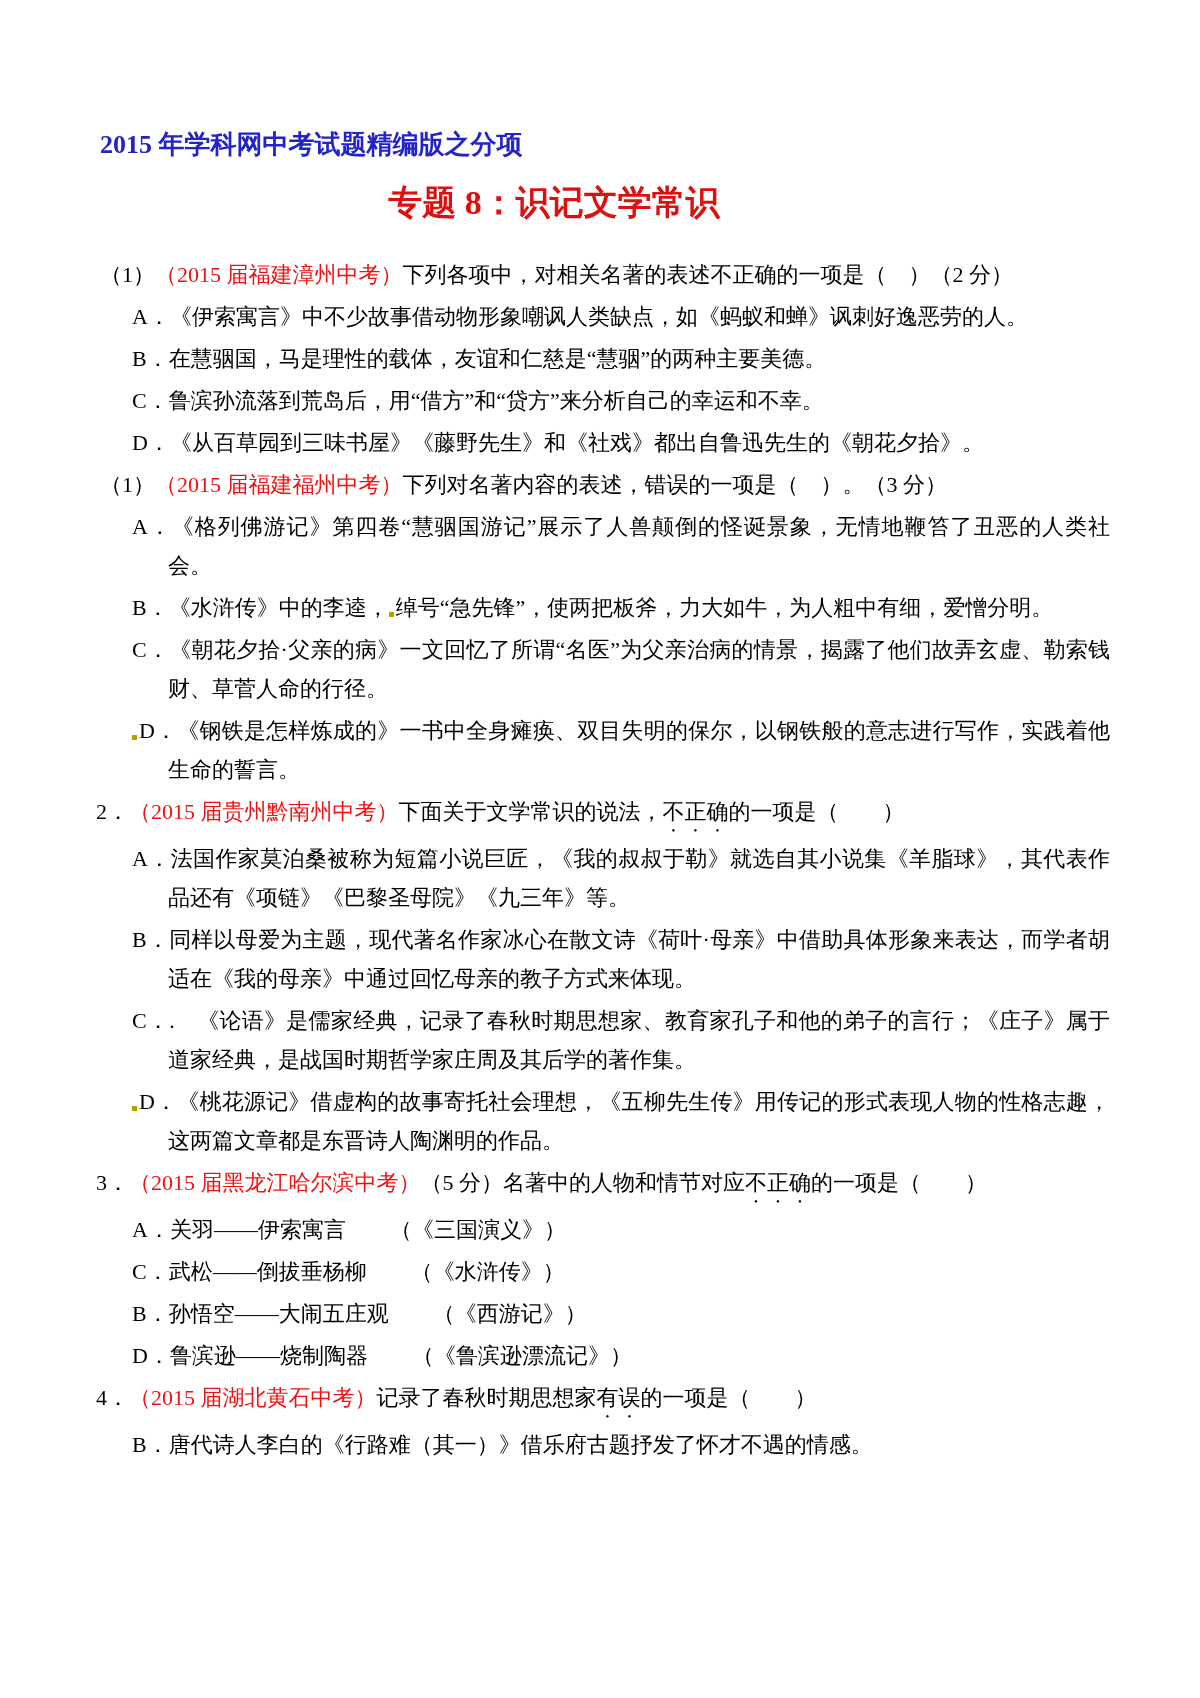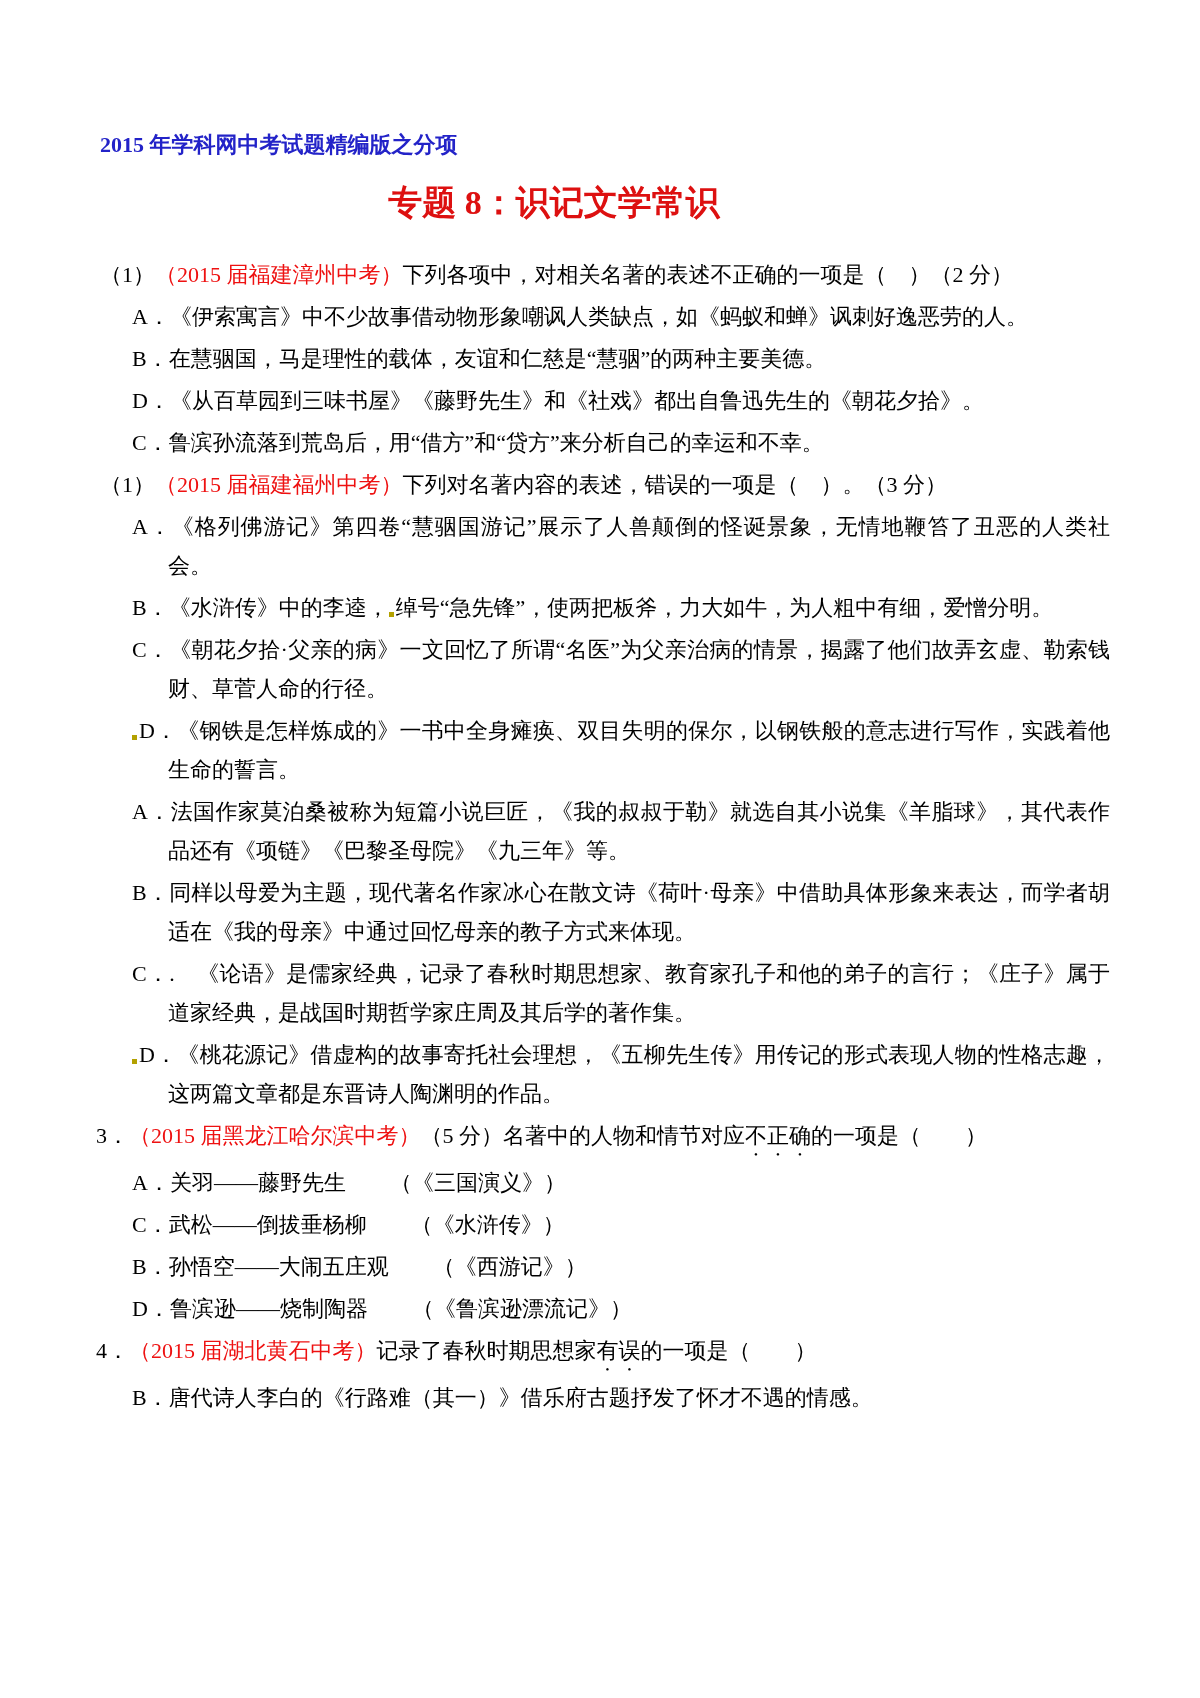--- a/index.html
+++ b/index.html
@@ -3,21 +3,21 @@
 <meta charset="utf-8">
 <style>
   html,body{margin:0;padding:0;}
   body{
     width:1200px;height:1698px;overflow:hidden;
     background:#ffffff;color:#000;
     font-family:"Liberation Serif","DejaVu Serif",serif;
   }
   .doc-header{
     margin:131px 0 12px 100px;
-    font-size:22px;font-weight:bold;line-height:28px;
+    font-size:26px;font-weight:bold;line-height:28px;
     color:var(--header_blue,#2323c8);
   }
   .doc-title{
     margin:22px 0 0 0;padding:0;
     text-align:center;transform:translateX(-46px);
     font-size:34px;font-weight:bold;line-height:44px;
     color:var(--title_red,#dd1010);
   }
   .content{
     width:1014px;margin:30px 0 0 96px;
@@ -48,39 +48,40 @@
 
   <div class="doc-title">专题 8：识记文学常识</div>
 
   <div class="content">
 
 
     <p class="stem sub"><span>（1）</span><span class="src">（2015 届福建漳州中考）</span><span>下列各项中，对相关名著的表述不正确的一项是（　）（2 分）</span></p>
 
     <p class="opt"><span>A．</span><span>《伊索寓言》中不少故事借动物形象嘲讽人类缺点，如《蚂蚁和蝉》讽刺好逸恶劳的人。</span></p>
     <p class="opt"><span>B．</span><span>在慧骃国，马是理性的载体，友谊和仁慈是“慧骃”的两种主要美德。</span></p>
+    <p class="opt"><span>C．</span><span>鲁滨孙流落到荒岛后，用“借方”和“贷方”来分析自己的幸运和不幸。</span></p>
     <p class="opt"><span>D．</span><span>《从百草园到三味书屋》《藤野先生》和《社戏》都出自鲁迅先生的《朝花夕拾》。</span></p>
-    <p class="opt"><span>C．</span><span>鲁滨孙流落到荒岛后，用“借方”和“贷方”来分析自己的幸运和不幸。</span></p>
 
     <p class="stem sub"><span>（1）</span><span class="src">（2015 届福建福州中考）</span><span>下列对名著内容的表述，错误的一项是（　）。（3 分）</span></p>
 
     <p class="opt"><span>A．</span><span>《格列佛游记》第四卷“慧骃国游记”展示了人兽颠倒的怪诞景象，无情地鞭笞了丑恶的人类社会。</span></p>
     <p class="opt"><span>B．</span><span>《水浒传》中的李逵，</span><span class="ymark"></span><span>绰号“急先锋”，使两把板斧，力大如牛，为人粗中有细，爱憎分明。</span></p>
     <p class="opt"><span>C．</span><span>《朝花夕拾·父亲的病》一文回忆了所谓“名医”为父亲治病的情景，揭露了他们故弄玄虚、勒索钱财、草菅人命的行径。</span></p>
     <p class="opt"><span class="ymark"></span><span>D．</span><span>《钢铁是怎样炼成的》一书中全身瘫痪、双目失明的保尔，以钢铁般的意志进行写作，实践着他生命的誓言。</span></p>
 
+    <p class="stem"><span>2．</span><span class="src">（2015 届贵州黔南州中考）</span><span>下面关于文学常识的说法，</span><span class="emph">不正确</span><span>的一项是（　　）</span></p>
 
     <p class="opt"><span>A．</span><span>法国作家莫泊桑被称为短篇小说巨匠，《我的叔叔于勒》就选自其小说集《羊脂球》，其代表作品还有《项链》《巴黎圣母院》《九三年》等。</span></p>
     <p class="opt"><span>B．</span><span>同样以母爱为主题，现代著名作家冰心在散文诗《荷叶·母亲》中借助具体形象来表达，而学者胡适在《我的母亲》中通过回忆母亲的教子方式来体现。</span></p>
     <p class="opt"><span>C．</span><span>.　《论语》是儒家经典，记录了春秋时期思想家、教育家孔子和他的弟子的言行；《庄子》属于道家经典，是战国时期哲学家庄周及其后学的著作集。</span></p>
     <p class="opt"><span class="ymark"></span><span>D．</span><span>《桃花源记》借虚构的故事寄托社会理想，《五柳先生传》用传记的形式表现人物的性格志趣，这两篇文章都是东晋诗人陶渊明的作品。</span></p>
 
     <p class="stem"><span>3．</span><span class="src">（2015 届黑龙江哈尔滨中考）</span><span>（5 分）名著中的人物和情节对应</span><span class="emph">不正确</span><span>的一项是（　　）</span></p>
 
-    <p class="opt"><span>A．</span><span>关羽——藤野先生　　（《三国演义》）</span></p>
+    <p class="opt"><span>A．</span><span>关羽——伊索寓言　　（《三国演义》）</span></p>
     <p class="opt"><span>C．</span><span>武松——倒拔垂杨柳　　（《水浒传》）</span></p>
     <p class="opt"><span>B．</span><span>孙悟空——大闹五庄观　　（《西游记》）</span></p>
     <p class="opt"><span>D．</span><span>鲁滨逊——烧制陶器　　（《鲁滨逊漂流记》）</span></p>
 
     <p class="stem"><span>4．</span><span class="src">（2015 届湖北黄石中考）</span><span>记录了春秋时期思想家</span><span class="emph">有误</span><span>的一项是（　　）</span></p>
 
     <p class="opt"><span>B．</span><span>唐代诗人李白的《行路难（其一）》借乐府古题抒发了怀才不遇的情感。</span></p>
 
   </div>
 </div>

